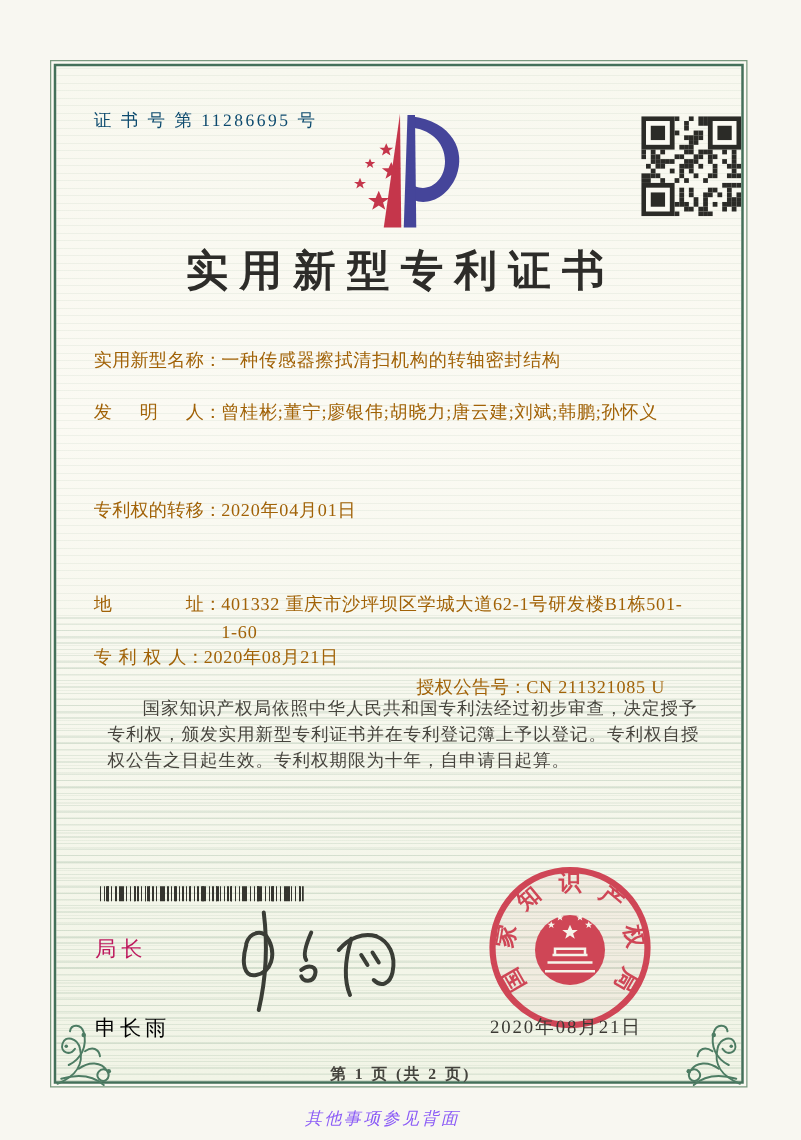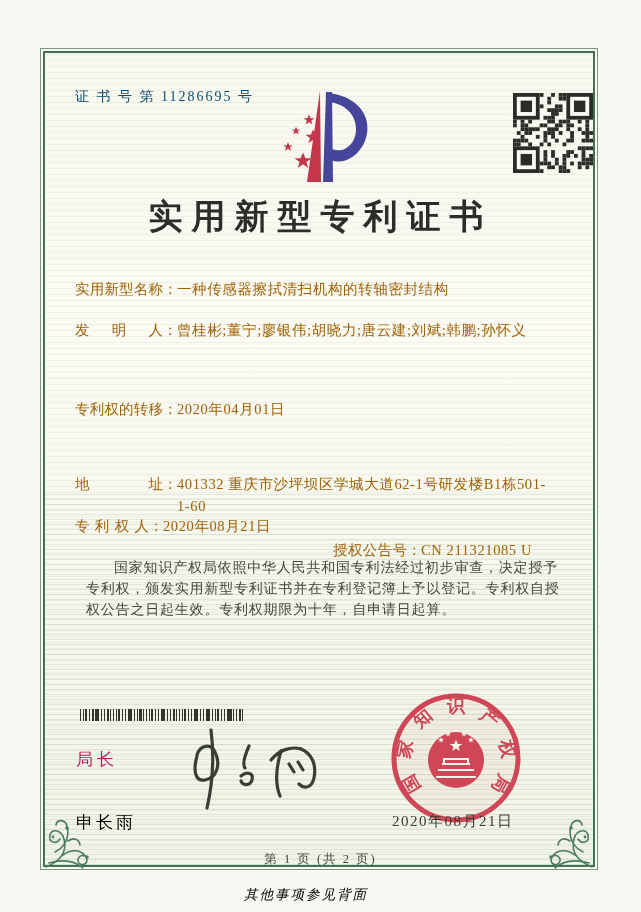--- a/index.html
+++ b/index.html
@@ -91,25 +91,25 @@
   .signature{position:absolute;left:183px;top:722px;width:160px;height:92px;}
 
   .seal{position:absolute;left:386px;top:688px;width:140px;height:140px;}
   .seal-date{
     position:absolute;left:392px;top:812px;
     font-size:15px;letter-spacing:1.5px;color:#3b3a34;
   }
 
   .page-num{
     position:absolute;left:0;right:0;top:851px;text-align:center;
-    font-size:12.5px;letter-spacing:2px;color:#45443e;
+    font-size:12.5px;letter-spacing:2px;color:#45443e;font-weight:bold;
   }
   .back-note{
     position:absolute;left:166px;top:886px;width:280px;text-align:center;
-    font-size:13.5px;letter-spacing:2px;color:#000000;
+    font-size:13.5px;letter-spacing:2px;color:#8b5cf6;
     font-style:italic;
   }
 </style>
 </head>
 <body>
 
 <div class="page">
 
   <div class="frame">
     <div class="frame-inner">

